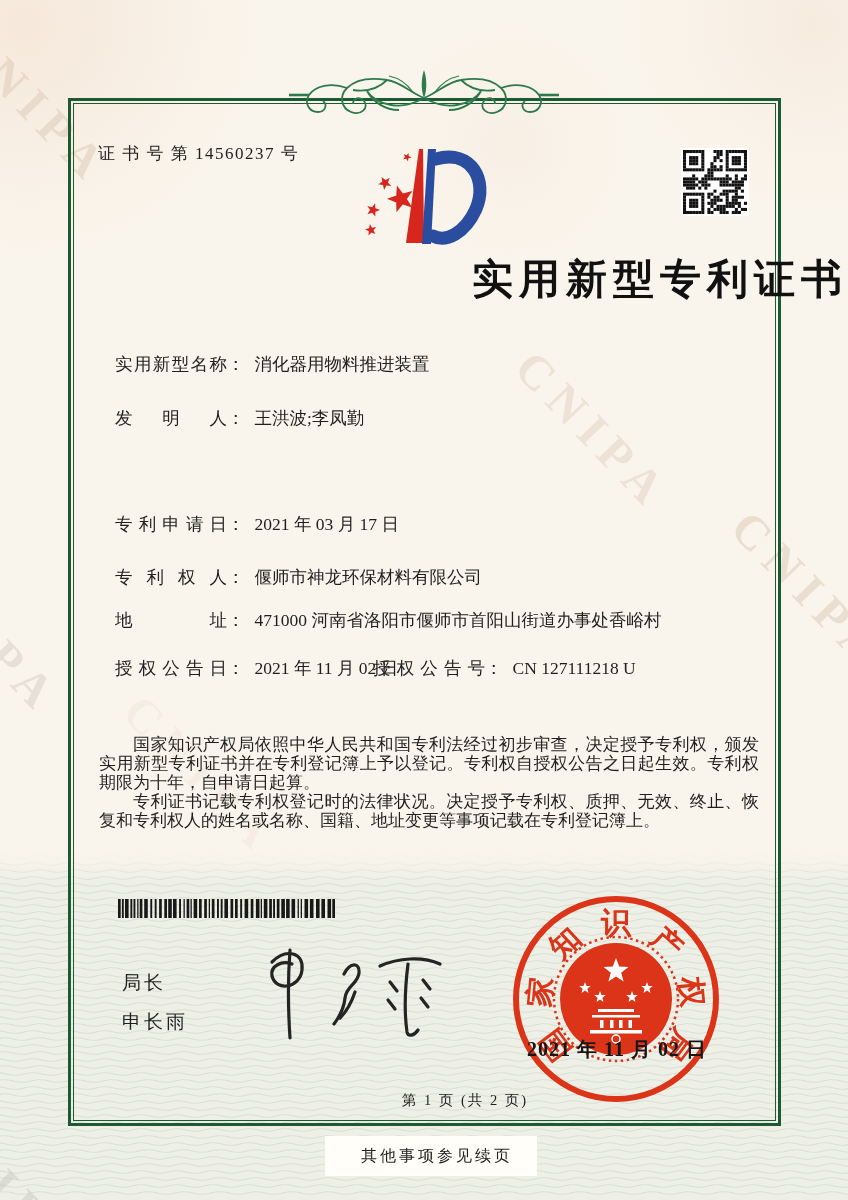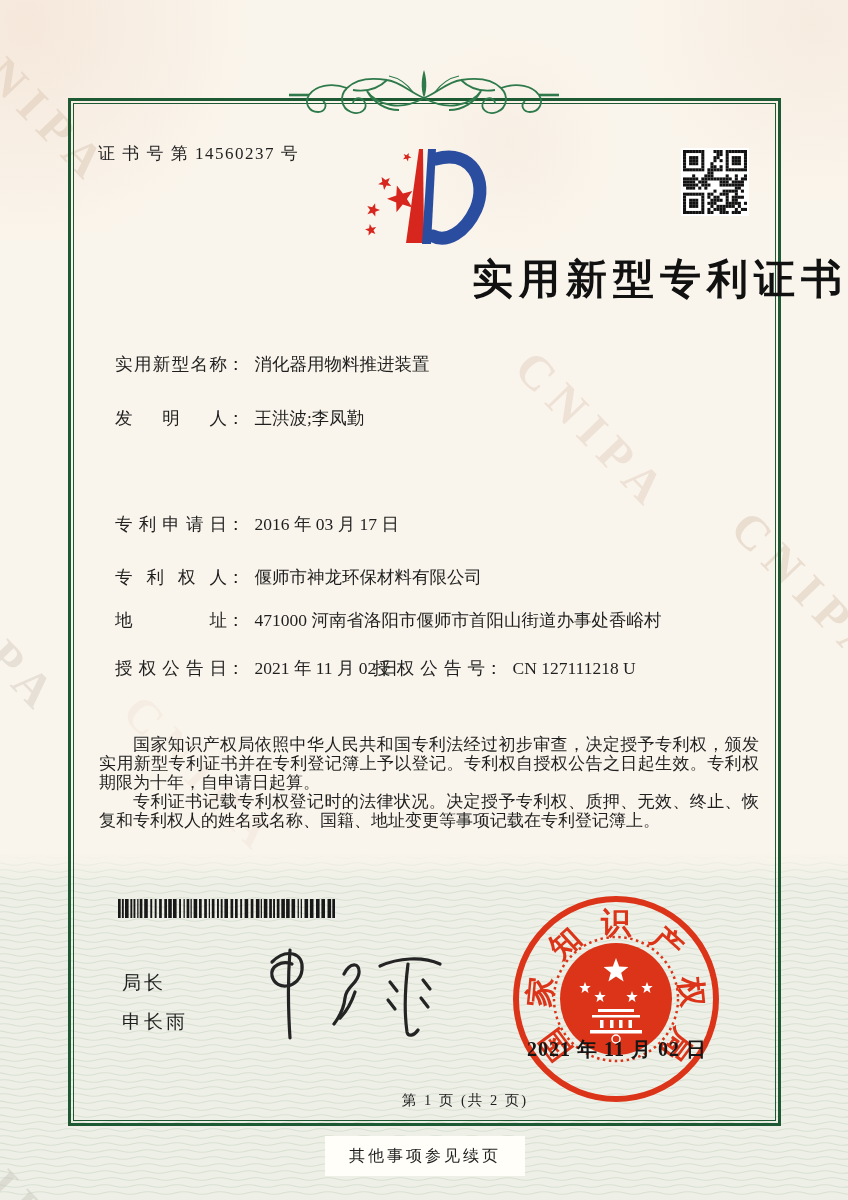--- a/index.html
+++ b/index.html
@@ -51,21 +51,21 @@
             font-family:"Liberation Sans","DejaVu Sans",sans-serif;font-size:19px;letter-spacing:3px;}
   .director div{margin-bottom:13px;}
   .signature{position:absolute;left:252px;top:936px;width:200px;height:110px;z-index:5;}
   .seal{position:absolute;left:506px;top:889px;width:220px;height:220px;z-index:6;}
   .sealdate{position:absolute;left:527px;top:1036px;z-index:7;font-size:20px;font-weight:600;
             letter-spacing:1px;color:#161616;}
   .pagenum{position:absolute;left:0;top:1091px;width:848px;text-align:center;z-index:5;
            font-size:14.5px;letter-spacing:2px;padding-left:41px;}
   .contbox{position:absolute;left:325px;top:1136px;width:200px;height:40px;z-index:5;
            background:#fffef8;display:flex;align-items:center;justify-content:center;
-           font-size:16px;letter-spacing:3px;}
+           font-size:16px;letter-spacing:3px;padding-left:12px;}
 </style>
 </head>
 <body>
 
 <div class="page">
 
   <div class="wm wm1">CNIPA</div>
   <div class="wm wm2">CNIPA</div>
   <div class="wm wm3">CNIPA</div>
   <div class="wm wm4">CNIPA</div>
@@ -408,21 +408,21 @@
 
   <div class="title">实用新型专利证书</div>
 
   <div class="fieldrow" style="top:352px">
     <span class="flabel">实用新型名称</span><span class="fcolon">：</span><span class="fvalue">消化器用物料推进装置</span>
   </div>
   <div class="fieldrow" style="top:406px">
     <span class="flabel">发明人</span><span class="fcolon">：</span><span class="fvalue">王洪波;李凤勤</span>
   </div>
   <div class="fieldrow" style="top:512px">
-    <span class="flabel">专利申请日</span><span class="fcolon">：</span><span class="fvalue">2016 年 03 月 17 日</span>
+    <span class="flabel">专利申请日</span><span class="fcolon">：</span><span class="fvalue">2021 年 03 月 17 日</span>
   </div>
   <div class="fieldrow" style="top:565px">
     <span class="flabel">专利权人</span><span class="fcolon">：</span><span class="fvalue">偃师市神龙环保材料有限公司</span>
   </div>
   <div class="fieldrow" style="top:608px">
     <span class="flabel">地址</span><span class="fcolon">：</span><span class="fvalue">471000 河南省洛阳市偃师市首阳山街道办事处香峪村</span>
   </div>
   <div class="fieldrow" style="top:656px">
     <span class="flabel">授权公告日</span><span class="fcolon">：</span><span class="fvalue">2021 年 11 月 02 日</span>
     <span class="g2">

